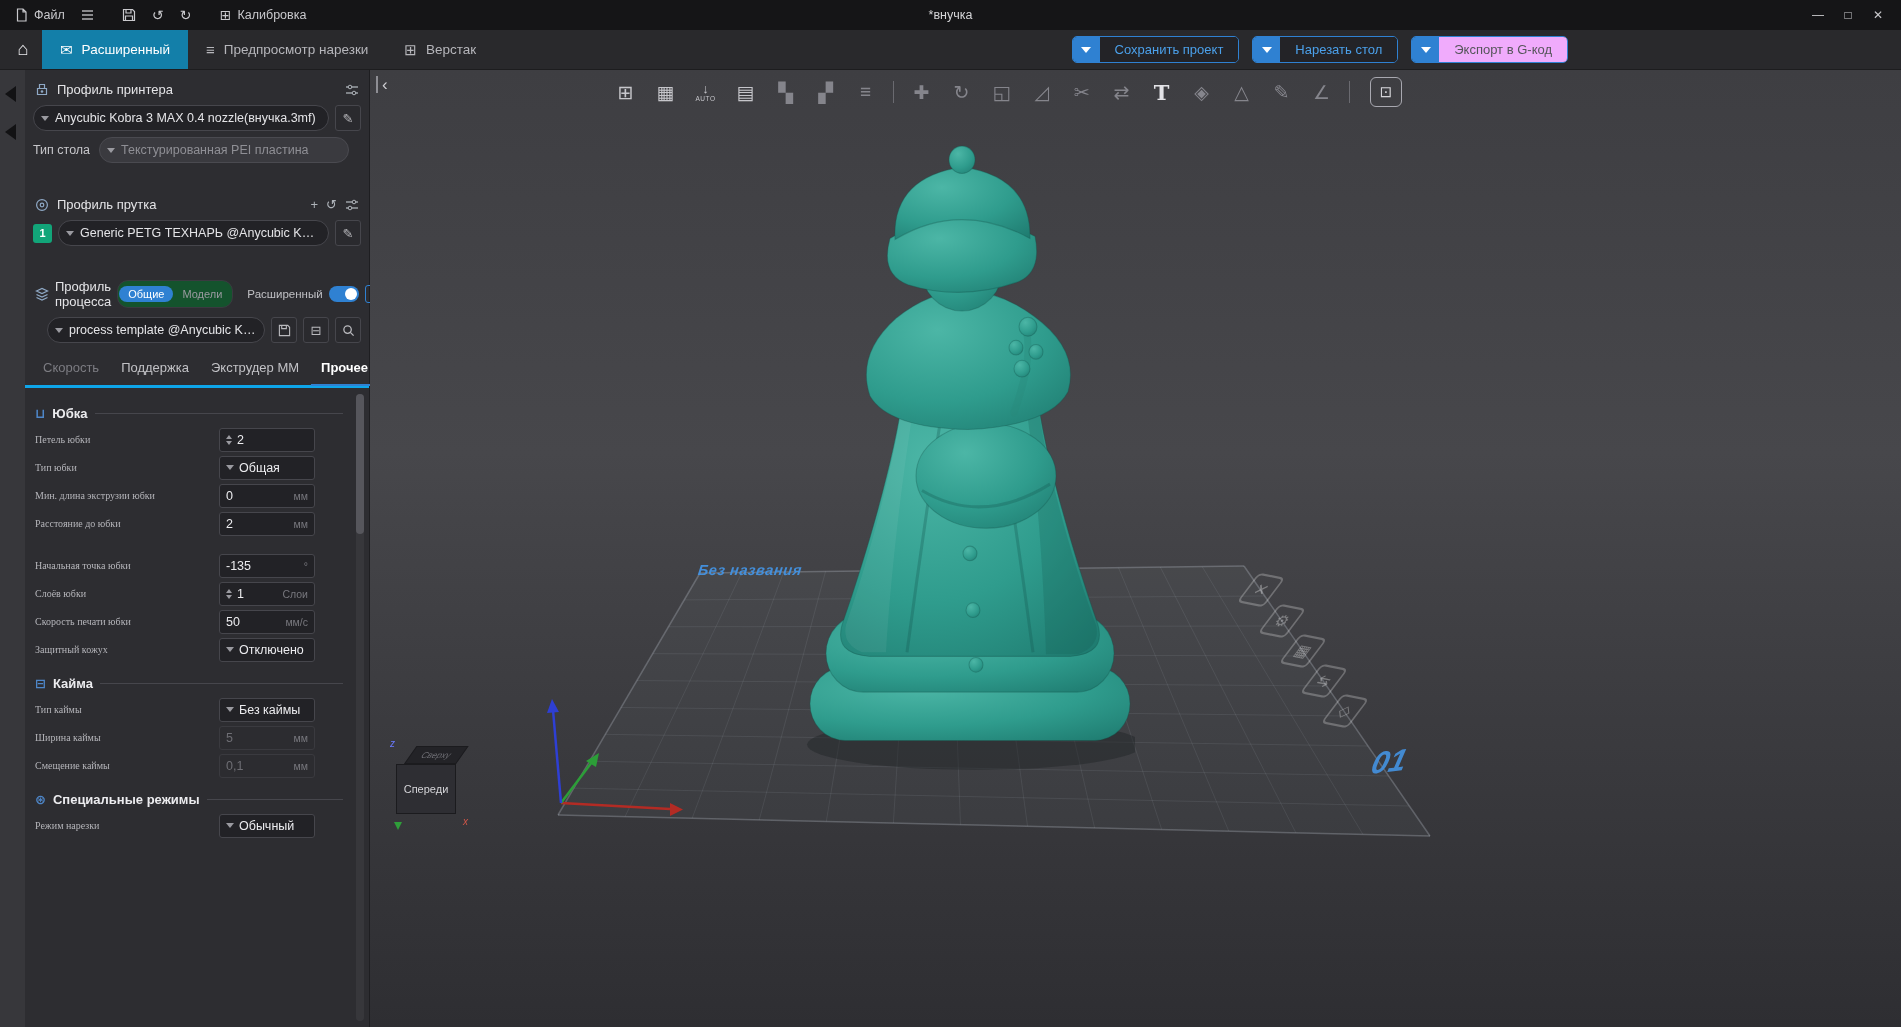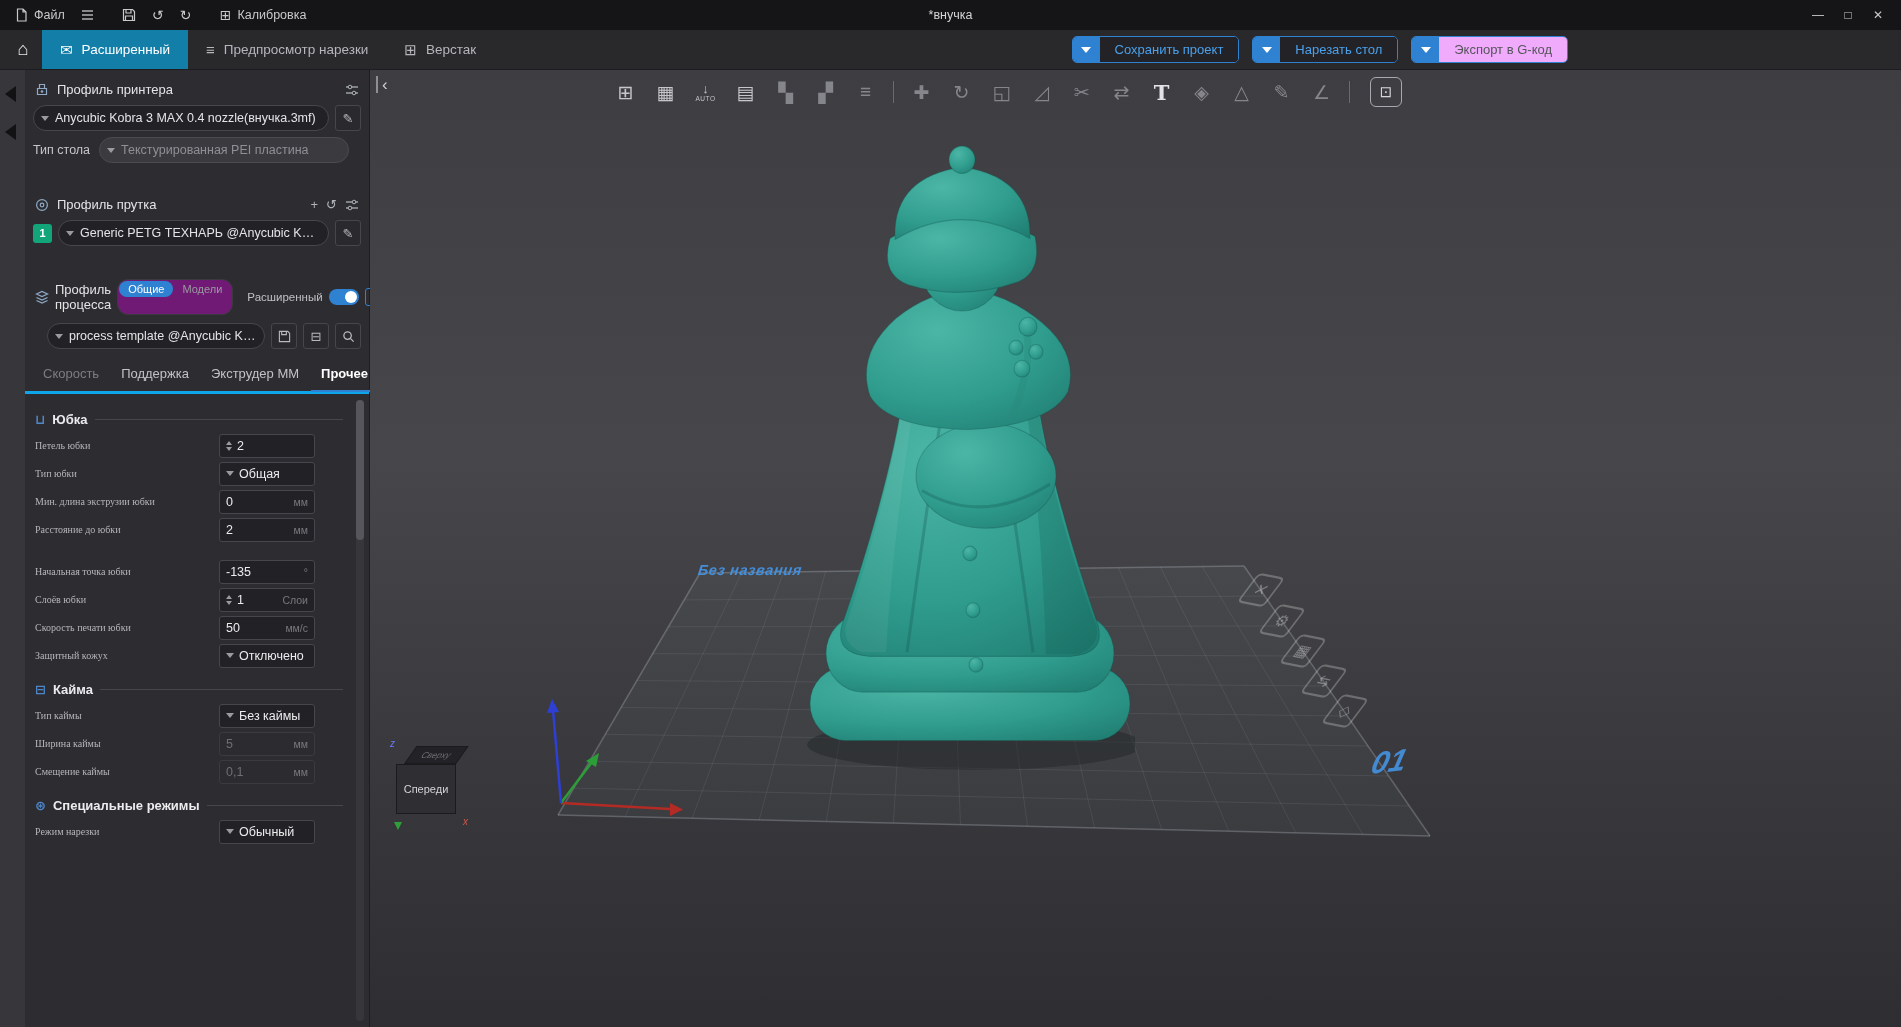--- a/index.html
+++ b/index.html
@@ -45,21 +45,21 @@
   .combo { flex:1; height:26px; background:#222226; border:1px solid #46464c; border-radius:13px; display:flex; align-items:center; padding:0 7px; gap:6px; color:#e4e4e7; font-size:12.5px; white-space:nowrap; overflow:hidden; min-width:0; }
   .combo .txt { overflow:hidden; text-overflow:ellipsis; white-space:nowrap; }
   .chev { width:0; height:0; border-left:4px solid transparent; border-right:4px solid transparent; border-top:5px solid #9a9aa0; flex:0 0 auto; }
   .icon-btn { width:26px; height:26px; flex:0 0 auto; border:1px solid #46464c; border-radius:3px; display:flex; align-items:center; justify-content:center; color:#b9b9bd; font-size:13px; background:#2a2a2e; }
   .bed-row { display:flex; align-items:center; gap:9px; padding:3px 20px 4px 8px; }
   .bed-lbl { color:#c6c6ca; font-size:12.5px; white-space:nowrap; }
   .combo.dim { background:#3a3a3f; border-color:#4a4a50; color:#8f8f95; }
   .sec-gap { height:22px; }
   .slot { width:19px; height:19px; border-radius:3px; background:var(--filament_slot,#12a579); color:#fff; font-size:11px; font-weight:bold; display:flex; align-items:center; justify-content:center; flex:0 0 auto; }
 
-  .pill { display:flex; background:#701a75; border:1px solid #3a3a40; border-radius:11px; height:36px; align-items:flex-start; padding:1px; flex:0 0 auto; }
+  .pill { display:flex; background:#14532d; border:1px solid #3a3a40; border-radius:11px; height:28px; align-items:center; padding:1px; flex:0 0 auto; }
   .pill .seg { padding:0 9px; font-size:11px; color:#9a9aa0; border-radius:9px; height:16px; display:flex; align-items:center; white-space:nowrap; }
   .pill .seg.on { background:var(--accent,#2f81d2); color:#fff; }
   .adv-lbl { font-size:11.5px; color:#c0c0c4; margin-left:8px; white-space:nowrap; }
   .switch { width:30px; height:16px; border-radius:8px; background:var(--accent,#2f81d2); position:relative; flex:0 0 auto; }
   .switch::after { content:""; position:absolute; right:2px; top:2px; width:12px; height:12px; border-radius:50%; background:#fff; }
   .mini-sq { width:18px; height:18px; border:1px solid var(--accent,#2f81d2); border-radius:3px; color:var(--accent_text,#4ba0ea); font-size:10px; display:flex; align-items:center; justify-content:center; flex:0 0 auto; }
 
   .ptabs { display:flex; gap:2px; padding:10px 8px 0 8px; border-bottom:3px solid #0ea5e9; }
   .ptab { padding:4px 10px 9px 10px; font-size:13px; color:#c2c2c6; white-space:nowrap; }
   .ptab.disabled { color:#7c7c82; }

